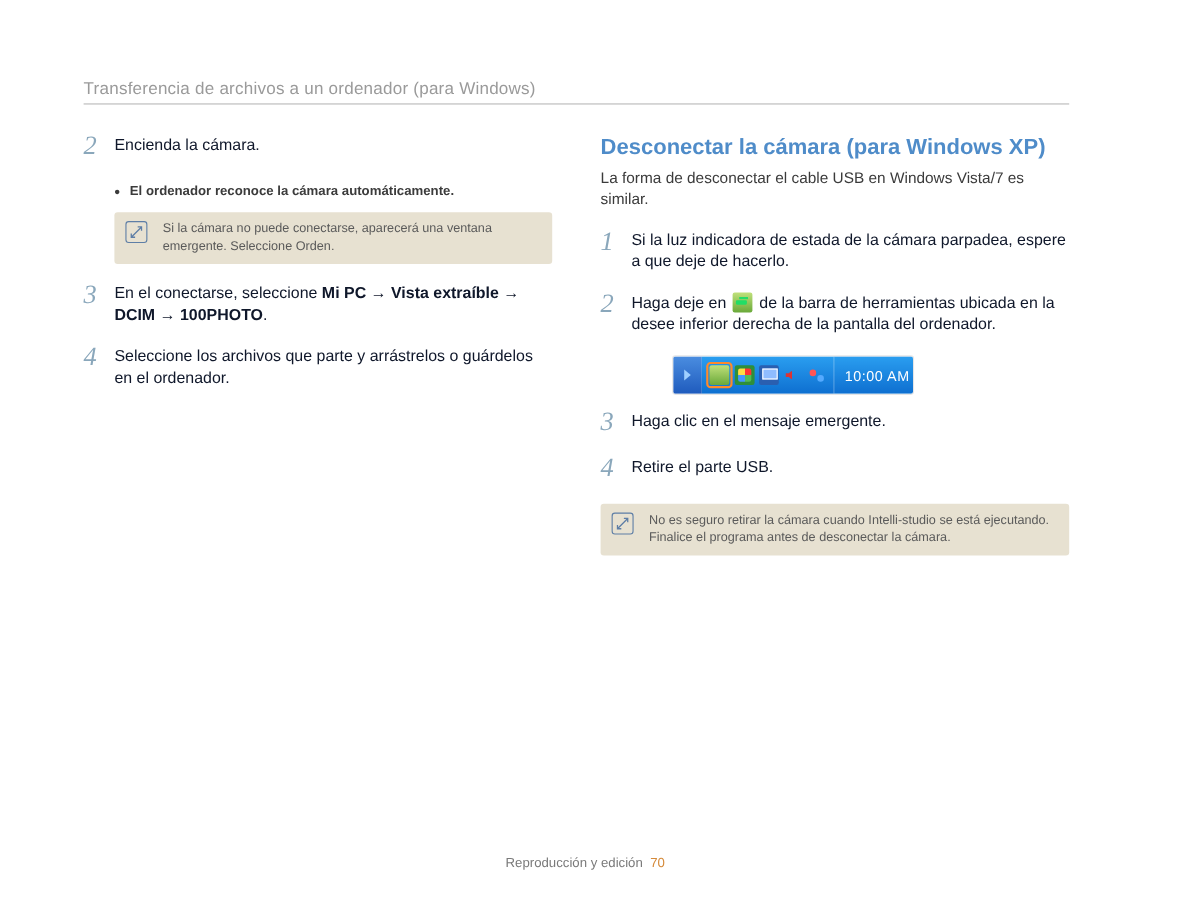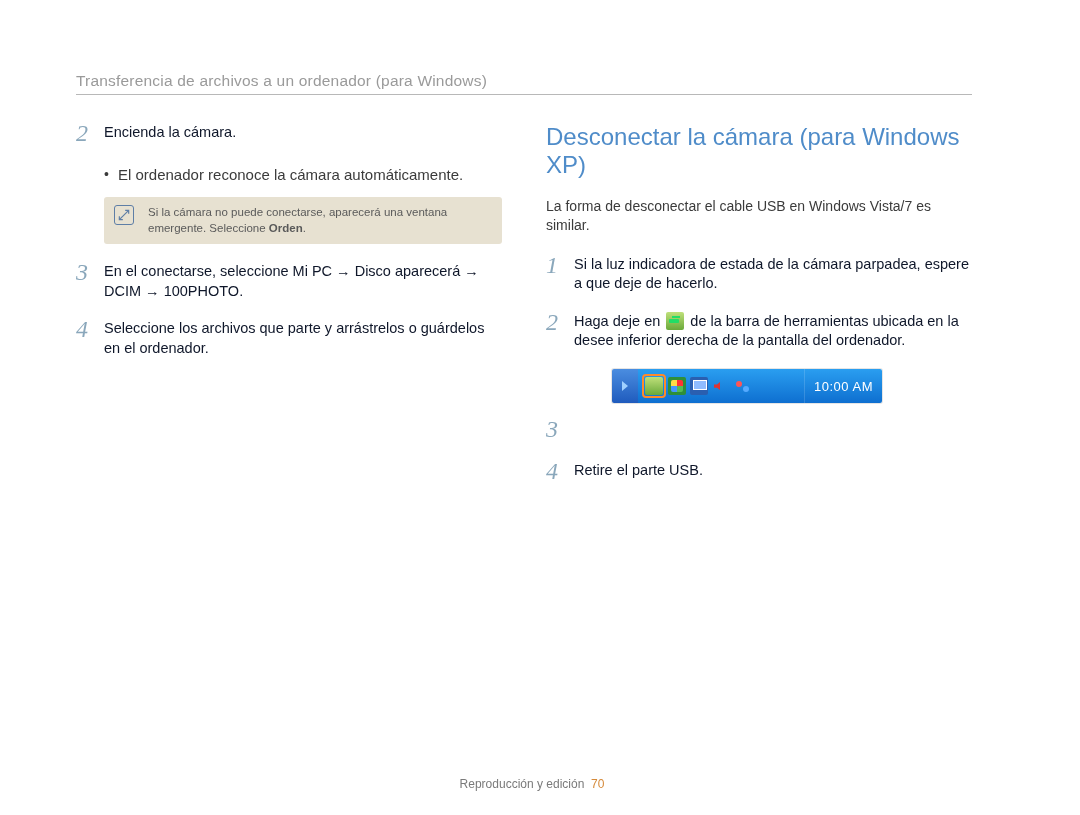--- a/index.html
+++ b/index.html
@@ -5,35 +5,35 @@
   * { box-sizing: border-box; margin: 0; padding: 0; }
   html, body { width: 1080px; height: 815px; background: #fff; font-family: Arial, Helvetica, sans-serif; color: #3b3b3b; }
   .page { padding: 72px 108px 0 76px; position: relative; height: 100%; }
   .section-header { font-size: 15.5px; color: #9a9a9a; font-weight: 400; letter-spacing: .2px; }
   .hr { border: none; border-top: 1px solid #b8b8b8; margin-top: 4px; }
   .columns { display: flex; gap: 44px; margin-top: 28px; }
   .col { flex: 1 1 50%; min-width: 0; }
   .step { display: flex; gap: 10px; margin-bottom: 18px; }
   .step-num { font-family: Georgia, 'Times New Roman', serif; font-style: italic; font-size: 24px; color: #8aa7bb; line-height: 1; width: 18px; flex: 0 0 auto; position: relative; top: -2px; }
   .step-body { font-size: 14.5px; line-height: 1.35; color: #0f172a; }
-  .step-body .bold { font-weight: 400; }
+  .step-body .bold { font-weight: 700; }
   .bullet-list { margin: 6px 0 12px 28px; }
-  .bullet-item { font-size: 15px; color: #3b3b3b; line-height: 1.35; position: relative; padding-left: 14px; }
+  .bullet-item { font-size: 12px; color: #3b3b3b; line-height: 1.35; position: relative; padding-left: 14px; font-weight: bold; }
   .bullet-item::before { content: "•"; position: absolute; left: 0; top: 0; font-size: 14px; }
   .note-box { background: #e7e1d1; border-radius: 3px; padding: 8px 12px 8px 44px; position: relative; margin: 0 0 18px 28px; font-size: 11.5px; line-height: 1.35; color: #5a5a5a; }
   .note-box .note-icon { position: absolute; left: 10px; top: 8px; width: 20px; height: 20px; border: 1.5px solid #5e7ea6; border-radius: 3px; display: flex; align-items: center; justify-content: center; }
   .note-box .note-icon svg { width: 14px; height: 14px; }
-  .note-box .bold { font-weight: 700; }
+  .note-box .bold { font-weight: 400; }
   .col-right .note-box { margin-left: 0; }
-  .h2-blue { font-size: 24px; color: #4f8cc9; font-weight: 400; margin-bottom: 18px; }
+  .h2-blue { font-size: 20px; color: #4f8cc9; font-weight: 700; margin-bottom: 6px; }
   .subtext { font-size: 14px; color: #3b3b3b; line-height: 1.35; margin-bottom: 20px; }
   .inline-icon { display: inline-flex; vertical-align: middle; width: 18px; height: 18px; background: linear-gradient(#bfe07a,#6aa93a); border-radius: 2px; position: relative; margin: 0 2px; top: -1px; }
   .inline-icon::after { content: ""; position: absolute; left: 3px; top: 7px; width: 10px; height: 4px; background: #2d6; border-radius: 1px; box-shadow: 2px -4px 0 -1px #2d6; }
   .taskbar-wrap { margin: 4px 0 16px 66px; }
-  .taskbar { display: flex; height: 34px; width: 270px; border-radius: 2px; overflow: hidden; box-shadow: 0 0 0 1px rgba(0,0,0,.1); }
+  .taskbar { display: flex; height: 34px; width: 218px; border-radius: 2px; overflow: hidden; box-shadow: 0 0 0 1px rgba(0,0,0,.1); }
   .tb-left { flex: 0 0 26px; background: linear-gradient(#4a8de0,#1f5bbd); display: flex; align-items: center; justify-content: center; }
   .tb-tray { flex: 1 1 auto; background: linear-gradient(#2a9ef0,#0e6fd0); display: flex; align-items: center; padding: 0 6px; gap: 4px; }
   .tb-time { flex: 0 0 78px; background: linear-gradient(#2a9ef0,#0e6fd0); color: #fff; font-size: 13px; display: flex; align-items: center; justify-content: center; border-left: 1px solid rgba(255,255,255,.15); font-weight: 400; letter-spacing: .5px; }
   .tray-ic { width: 18px; height: 18px; border-radius: 2px; display: block; }
   .tray-highlight { outline: 2px solid #ff8a2a; border-radius: 2px; padding: 1px; }
   .ic-eject { background: linear-gradient(#bfe07a,#6aa93a); position: relative; }
   .ic-shield { background: #2e8f3a; position: relative; }
   .ic-shield::after { content:""; position:absolute; left:3px; top:3px; width:12px; height:12px; background: conic-gradient(#f33 0 25%, #5b5 0 50%, #49f 0 75%, #fd4 0 100%); border-radius: 2px; }
   .ic-mon { background: #2a5fb0; position: relative; }
   .ic-mon::after { content:""; position:absolute; left:3px; top:3px; width:12px; height:8px; background:#8fbcff; border:1px solid #fff; }
@@ -71,21 +71,21 @@
           <svg viewBox="0 0 24 24" fill="none" stroke="#5e7ea6" stroke-width="2">
               <path d="M4 20 L20 4 M14 4 h6 v6 M4 14 v6 h6"></path>
             </svg>
         </span>
         <span>Si la cámara no puede conectarse, aparecerá una ventana emergente. Seleccione </span><span class="bold">Orden</span><span>.</span>
       </div>
 
       <div class="step">
         <div class="step-num">3</div>
         <div class="step-body">
-          <span>En el conectarse, seleccione </span><span class="bold">Mi PC</span><span> → </span><span class="bold">Disco aparecerá</span><span> → </span><span class="bold">DCIM</span><span> → </span><span class="bold">100PHOTO</span><span>.</span>
+          <span>En el conectarse, seleccione </span><span class="bold">Mi PC</span><span> → </span><span class="bold">Vista extraíble</span><span> → </span><span class="bold">DCIM</span><span> → </span><span class="bold">100PHOTO</span><span>.</span>
         </div>
       </div>
 
       <div class="step">
         <div class="step-num">4</div>
         <div class="step-body">Seleccione los archivos que parte y arrástrelos o guárdelos en el ordenador.</div>
       </div>
 
     </div>
 
@@ -119,27 +119,36 @@
             <span class="tray-ic ic-mon"></span>
             <span class="tray-ic ic-vol"></span>
             <span class="tray-ic ic-net"></span>
           </div>
           <div class="tb-time">10:00 AM</div>
         </div>
       </div>
 
       <div class="step">
         <div class="step-num">3</div>
+        <div class="step-body">Haga clic en el mensaje emergente.</div>
       </div>
 
       <div class="step">
         <div class="step-num">4</div>
         <div class="step-body">Retire el parte USB.</div>
       </div>
 
+      <div class="note-box">
+        <span class="note-icon">
+          <svg viewBox="0 0 24 24" fill="none" stroke="#5e7ea6" stroke-width="2">
+              <path d="M4 20 L20 4 M14 4 h6 v6 M4 14 v6 h6"></path>
+            </svg>
+        </span>
+        <span>No es seguro retirar la cámara cuando Intelli-studio se está ejecutando. Finalice el programa antes de desconectar la cámara.</span>
+      </div>
 
     </div>
 
   </div>
 
   <div class="footer">
     <span>Reproducción y edición</span>&nbsp;&nbsp;<span class="pg">70</span>
   </div>
 
 </div>

